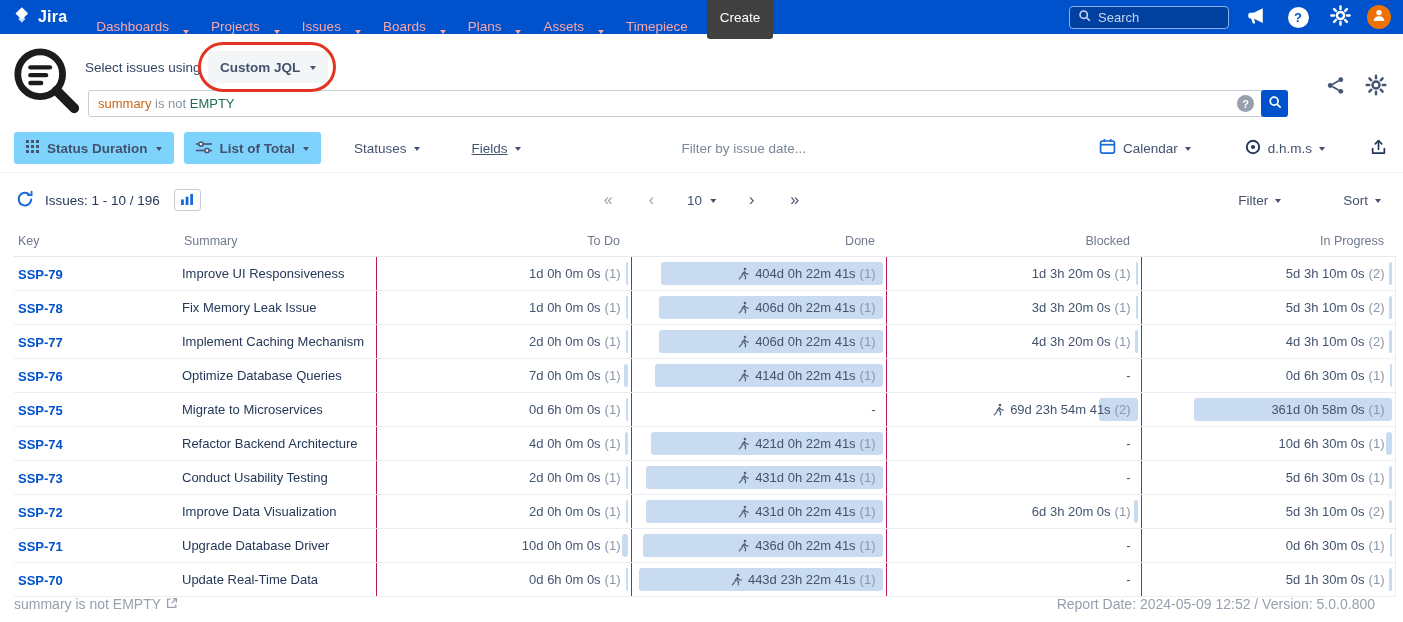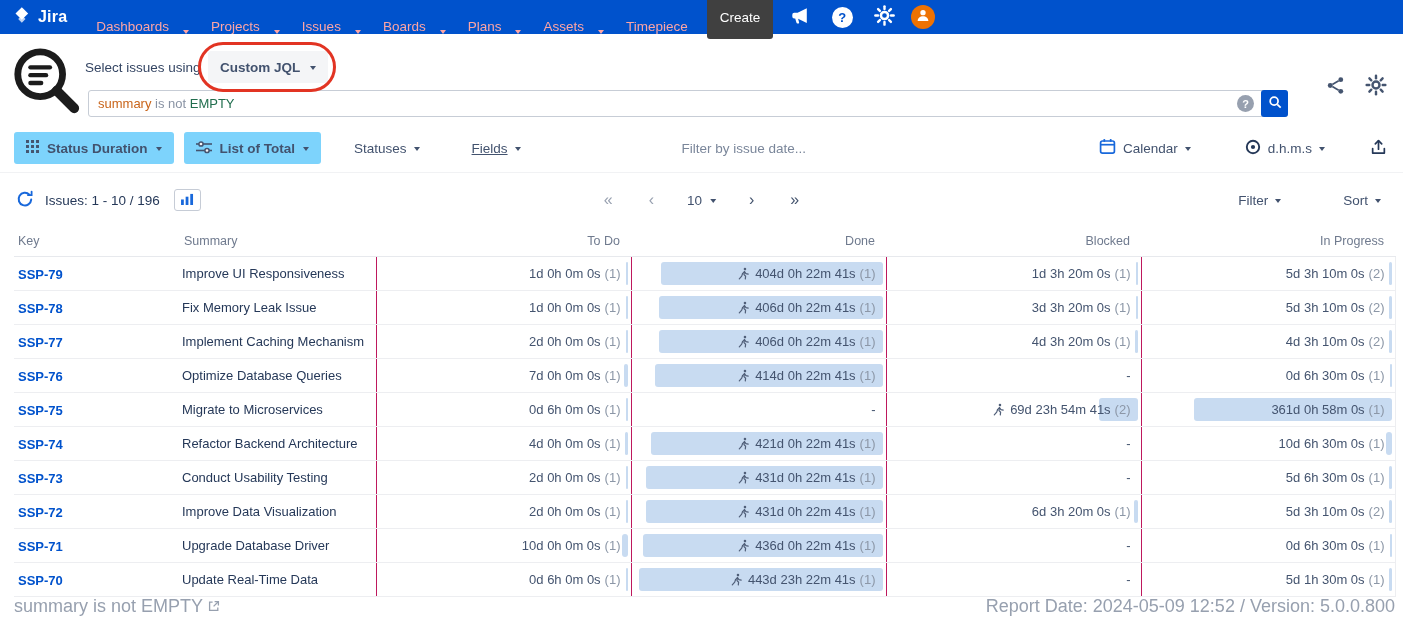--- a/index.html
+++ b/index.html
@@ -94,22 +94,22 @@
   td.num-cell{position:relative;border-left:1px solid #be185d;}
   td.num-cell.last{border-right:1px solid #EDEEF1;}
   .durbar{position:absolute;right:3px;top:5px;bottom:5px;background:#C8DBF1;
     border-radius:3px;min-width:2px;z-index:0;}
   .cellinner{position:relative;z-index:1;display:flex;align-items:center;
     justify-content:flex-end;height:33px;padding:0 10px;gap:4px;font-size:13px;color:#44546F;}
   .count{color:#8C97A7;}
   .runner{display:grid;place-items:center;margin-right:1px;}
 
   
-  .footer{position:absolute;top:596px;left:14px;right:8px;display:flex;
-    justify-content:space-between;align-items:center;color:#97A0AF;font-size:18px;}
+  .footer{position:absolute;top:596px;left:14px;right:28px;display:flex;
+    justify-content:space-between;align-items:center;color:#97A0AF;font-size:14px;}
   .footer-left{display:flex;align-items:center;gap:5px;cursor:pointer;}
 </style>
 </head>
 <body>
 
 <header class="topnav">
   <div class="brand">
     <span>
       <svg width="20" height="20" viewBox="0 0 24 24">
         <path d="M11.8 2.6 L19.4 10.2 L11.8 17.8 L4.2 10.2 Z" fill="#fff"></path>
@@ -142,20 +142,29 @@
     <div class="nav-item">
         <span>Assets</span>
         <span class="caret"></span>
       </div>
     <div class="nav-item">
         <span>Timepiece</span>
       </div>
   </nav>
   <button class="create-btn">Create</button>
 
+  <div class="nav-search">
+    <span>
+      <svg width="13" height="13" viewBox="0 0 16 16" fill="none" stroke="#C6D6F1" stroke-width="2">
+        <circle cx="7" cy="7" r="4.5"></circle>
+          <line x1="10.6" y1="10.6" x2="14.5" y2="14.5"></line>
+      </svg>
+    </span>
+    <span>Search</span>
+  </div>
 
   <button class="nav-iconbtn">
     <span>
       <svg width="20" height="20" viewBox="0 0 20 20" fill="#fff">
         <path d="M16.8 2.2 L7.6 6.8 H4.2 a1.9 1.9 0 0 0 -1.9 1.9 v1.8 a1.9 1.9 0 0 0 1.9 1.9 h1 l1.3 4.3 a1 1 0 0 0 1 .7 h.8 a.8 .8 0 0 0 .8 -1 l-1 -3.6 8.7 4.1 z"></path>
       </svg>
     </span>
   </button>
   <button class="nav-iconbtn">
     <span class="help-circle-nav">?</span>

